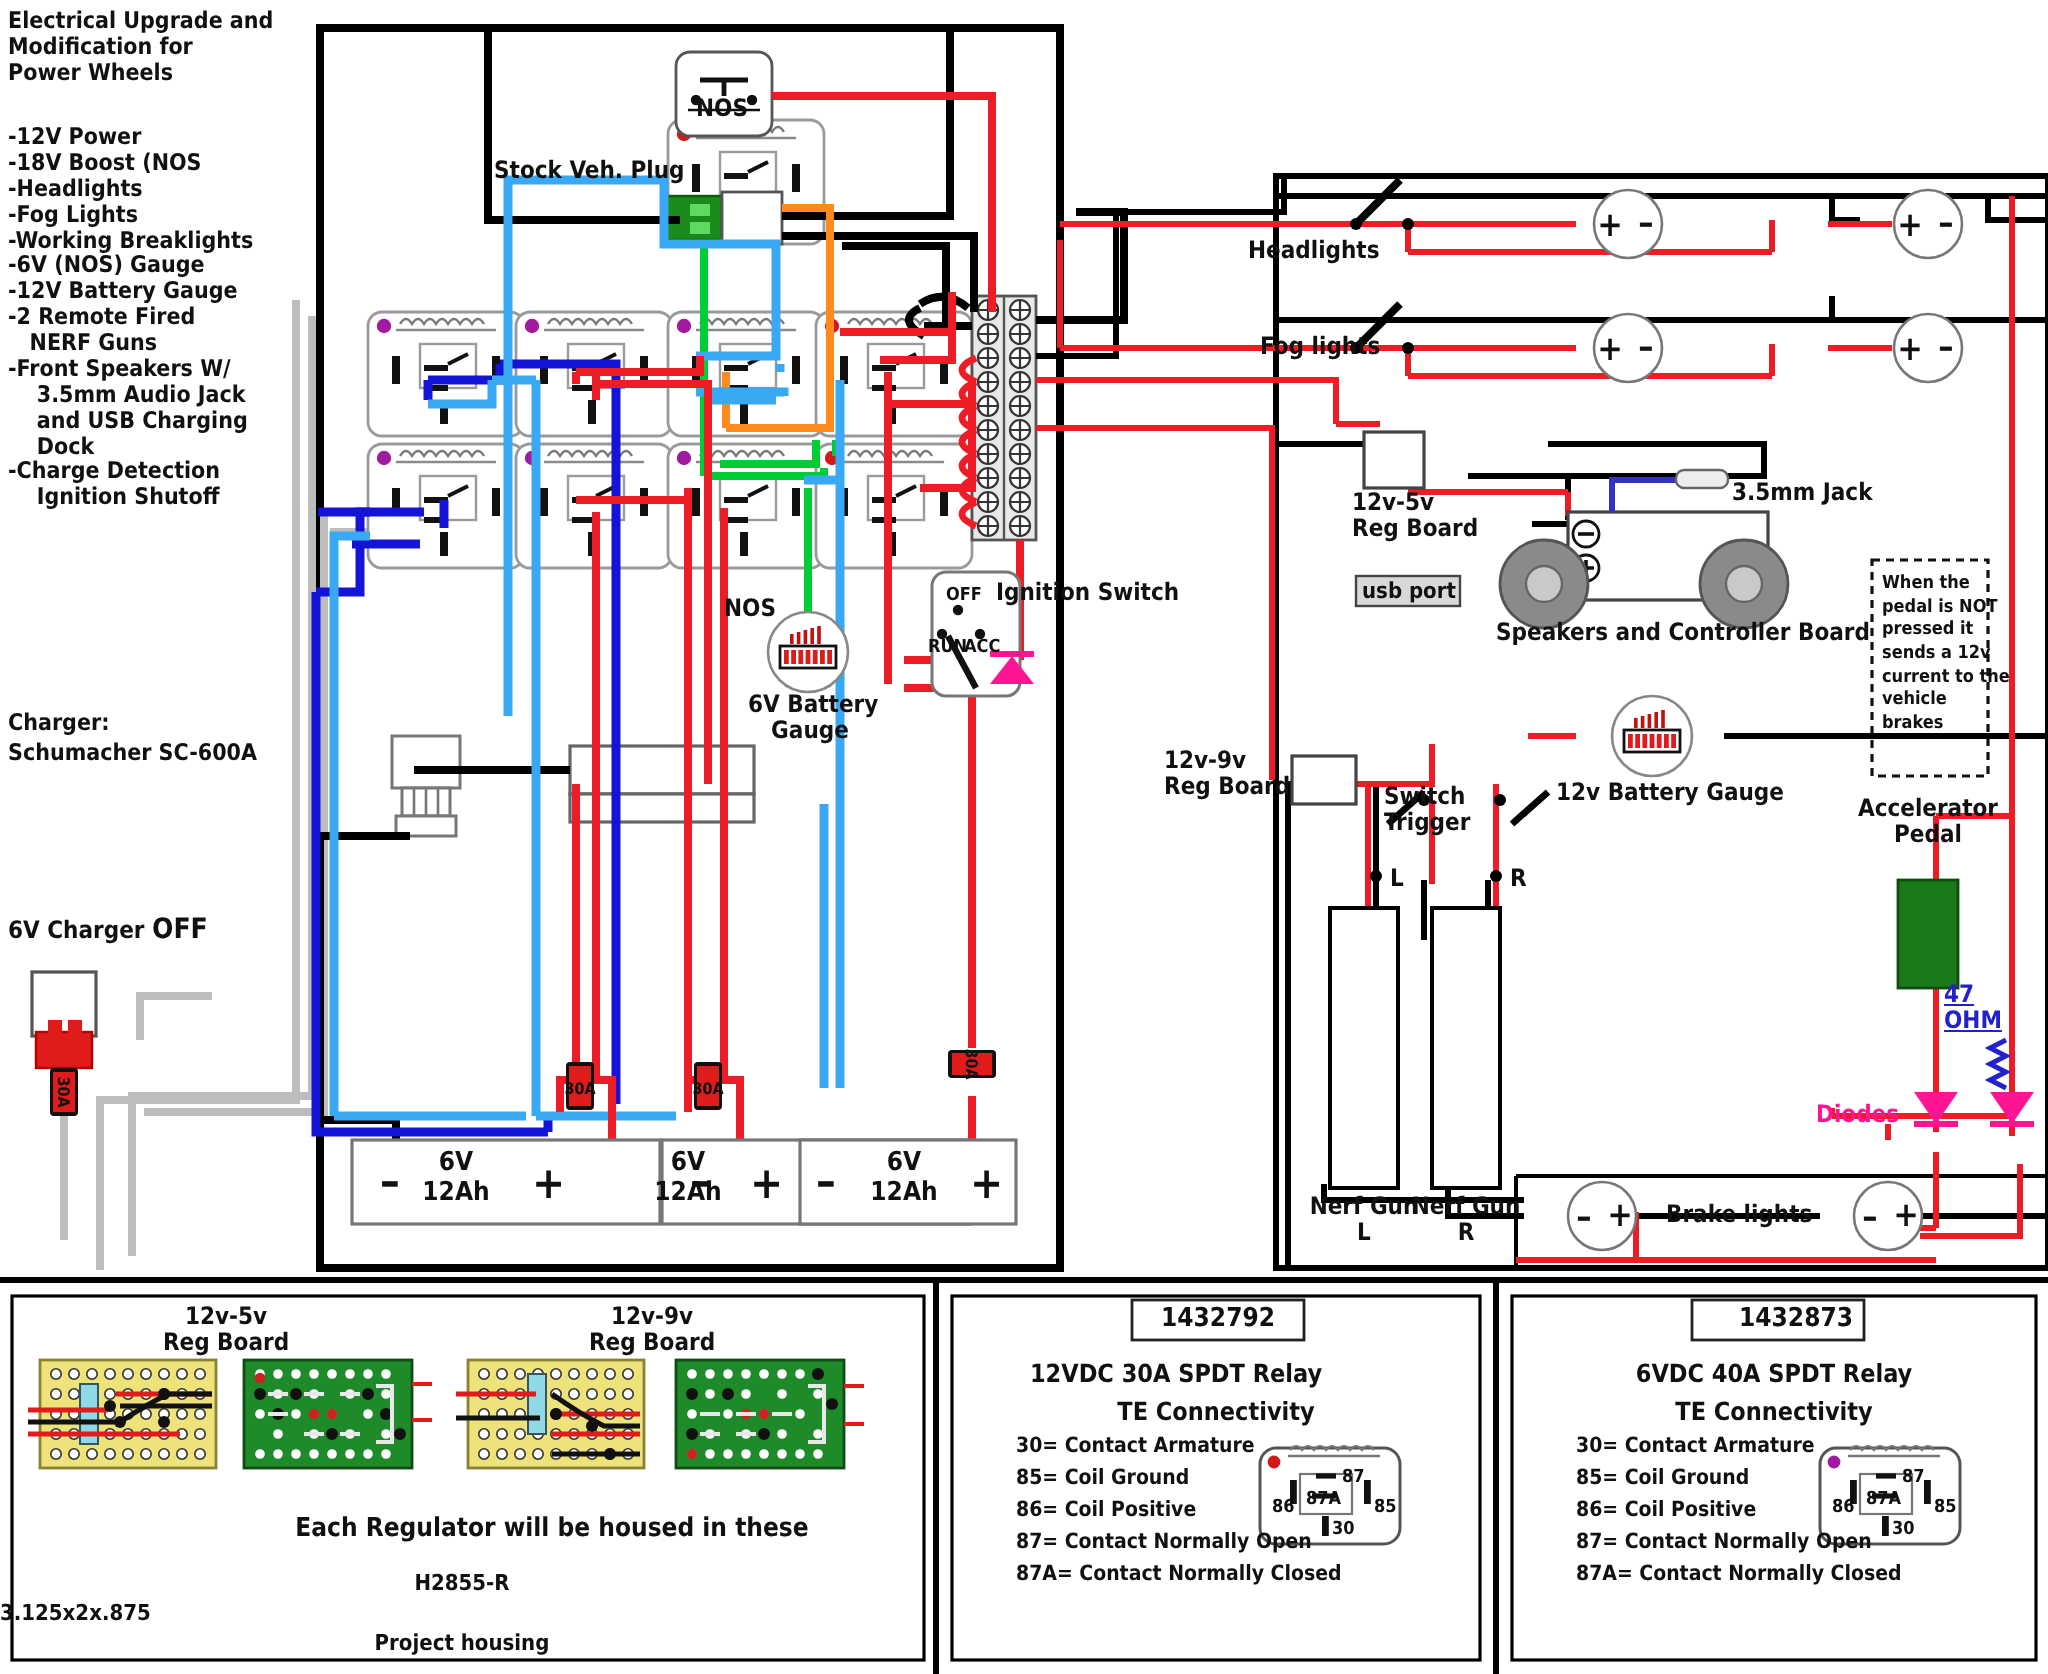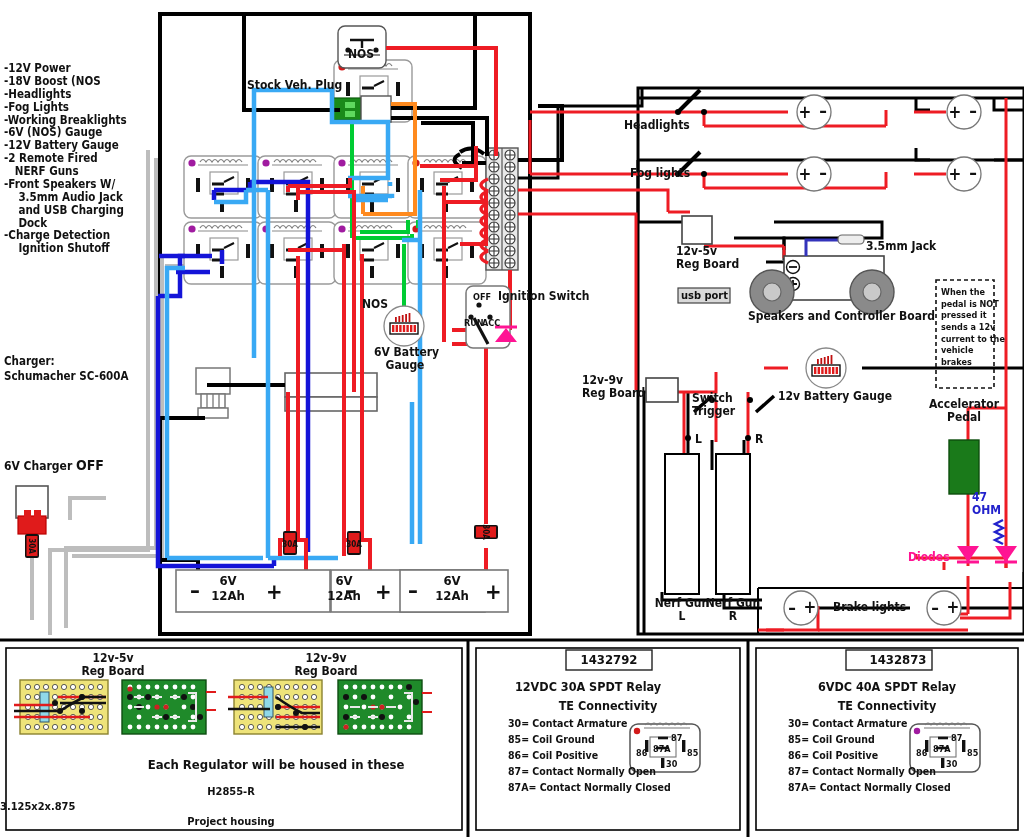--- a/index.html
+++ b/index.html
@@ -826,20 +826,23 @@
       </g>
 
   <text class="txt" x="228" y="585" font-size="13" text-anchor="middle"><tspan x="228" dy="0">6V</tspan><tspan x="228" dy="15">12Ah</tspan></text>
   <text class="txt" x="344" y="585" font-size="13" text-anchor="middle"><tspan x="344" dy="0">6V</tspan><tspan x="344" dy="15">12Ah</tspan></text>
   <text class="txt" x="452" y="585" font-size="13" text-anchor="middle"><tspan x="452" dy="0">6V</tspan><tspan x="452" dy="15">12Ah</tspan></text>
 
   <text class="txt" x="695" y="443" font-size="12">L</text>
   <text class="txt" x="755" y="443" font-size="12">R</text>
 </svg>
 
+<div class="lbl" style="left:4px;top:4px;font-size:11.5px;">Electrical Upgrade and
+Modification for
+Power Wheels</div>
 <div class="lbl" id="featureList" style="left:4px;top:62px;font-size:11.5px;"><div>-12V Power</div><div>-18V Boost (NOS</div><div>-Headlights</div><div>-Fog Lights</div><div>-Working Breaklights</div><div>-6V (NOS) Gauge</div><div>-12V Battery Gauge</div><div>-2 Remote Fired</div><div>   NERF Guns</div><div>-Front Speakers W/</div><div>    3.5mm Audio Jack</div><div>    and USB Charging</div><div>    Dock</div><div>-Charge Detection</div><div>    Ignition Shutoff</div></div>
 <div class="lbl" style="left:4px;top:355px;font-size:11.5px;">Charger:</div>
 <div class="lbl" style="left:4px;top:370px;font-size:11.5px;">Schumacher SC-600A</div>
 <div class="lbl" style="left:4px;top:458px;font-size:12px;"><span>6V Charger</span> <span style="font-size:14px;">OFF</span></div>
 
 <div class="lbl" style="left:348px;top:48px;font-size:12px;">NOS</div>
 <div class="lbl" style="left:247px;top:79px;font-size:12px;">Stock Veh. Plug</div>
 <div class="lbl" style="left:362px;top:298px;font-size:12px;">NOS</div>
 <div class="lbl" style="left:374px;top:346px;font-size:12px;text-align:center;width:62px;">6V Battery
 Gauge</div>
@@ -863,21 +866,21 @@
 <div class="lbl" style="left:833px;top:601px;font-size:12px;">Brake lights</div>
 <div class="lbl" style="left:941px;top:287px;font-size:9px;line-height:1.3;">When the
 pedal is NOT
 pressed it
 sends a 12v
 current to the
 vehicle
 brakes</div>
 <div class="lbl" style="left:928px;top:398px;font-size:12px;text-align:center;width:72px;line-height:1.05;">Accelerator
 Pedal</div>
-<div class="lbl" style="left:972px;top:491px;font-size:12px;color:#2222cc;line-height:1.05;">47
+<div class="lbl" style="left:972px;top:491px;font-size:12px;color:#2222cc;line-height:1.05;text-decoration:underline;">47
 OHM</div>
 <div class="lbl" style="left:908px;top:551px;font-size:12px;color:#ff1493;">Diodes</div>
 
 <div class="lbl" style="left:75px;top:652px;font-size:12px;text-align:center;width:76px;line-height:1.05;">12v-5v
 Reg Board</div>
 <div class="lbl" style="left:288px;top:652px;font-size:12px;text-align:center;width:76px;line-height:1.05;">12v-9v
 Reg Board</div>
 <div class="lbl" style="left:0px;top:758px;font-size:13px;text-align:center;width:552px;">Each Regulator will be housed in these</div>
 <div class="lbl" style="left:0px;top:786px;font-size:11px;text-align:center;width:462px;">H2855-R</div>
 <div class="lbl" style="left:0px;top:801px;font-size:11px;text-align:left;width:462px;">3.125x2x.875</div>

